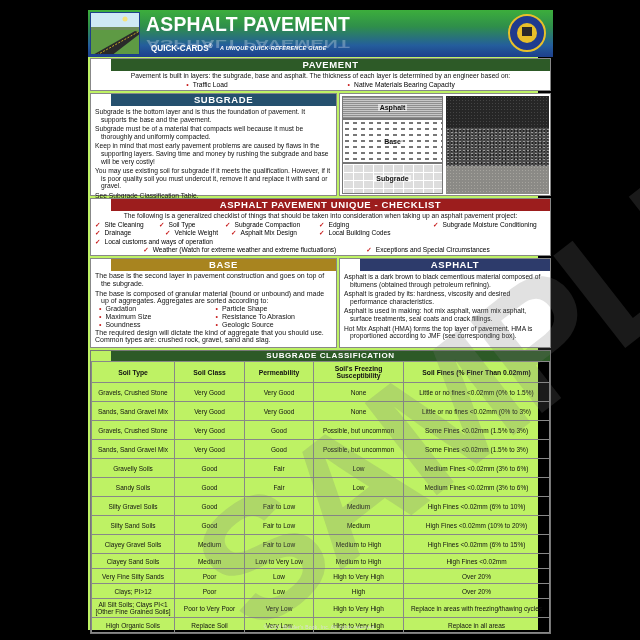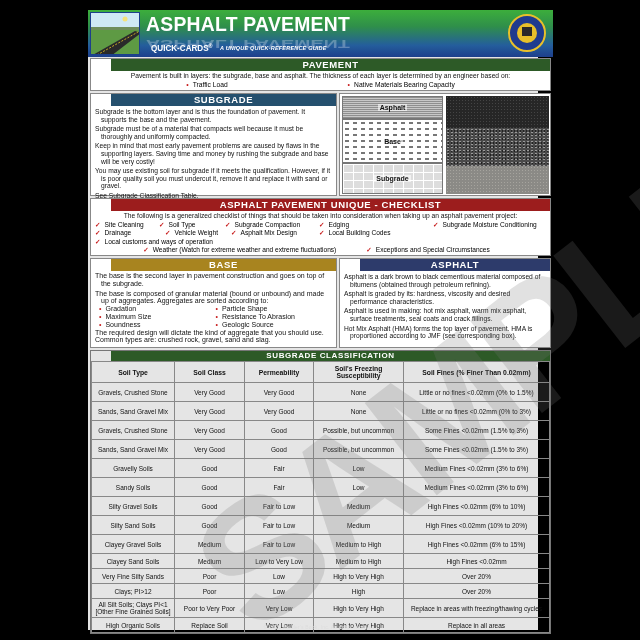--- a/index.html
+++ b/index.html
@@ -1,17 +1,17 @@
 <!DOCTYPE html>
 <html><head>
 <meta charset="utf-8">
 <style>
   html, body { margin:0; padding:0; background:#000; }
   body { width:640px; height:640px; position:relative; overflow:hidden; font-family:"Liberation Sans", sans-serif; }
-  .card { position:absolute; left:88px; top:10px; width:450px; height:620px; background:#e5e5e5; }
+  .card { position:absolute; left:88px; top:10px; width:450px; height:620px; background:#bef264; }
   
   .hdr { position:absolute; left:0; top:0; width:465px; height:47px;
     background:linear-gradient(180deg,#3cae3c 0%,#2f8f4a 35%,#245e9c 75%,#1d3f8c 100%); }
   .hdr-img { position:absolute; left:2px; top:2px; width:50px; height:43px; overflow:hidden;
     background:linear-gradient(180deg,#bfe1f2 0%,#dff0f7 40%,#6aa84f 41%,#4f8a3a 100%); border:1px solid #1d3f8c; box-sizing:border-box; }
   .hdr-img svg { position:absolute; left:0; top:0; }
   .title { position:absolute; left:58px; top:2px; font-weight:bold; font-size:21px; color:#fff; letter-spacing:0.3px; font-family:"Liberation Sans", sans-serif; transform:scaleX(0.92); transform-origin:left; }
   .title-refl { position:absolute; left:58px; top:21px; font-weight:bold; font-size:21px; color:rgba(255,255,255,0.28); transform:scaleX(0.92) scaleY(-0.55); transform-origin:left top; letter-spacing:0.3px; top:40px; }
   .qc { position:absolute; left:63px; top:33px; font-size:9px; font-weight:bold; color:#fff; transform:scaleX(0.9); transform-origin:left; }
   .qc small { font-size:6px; vertical-align:top; }

